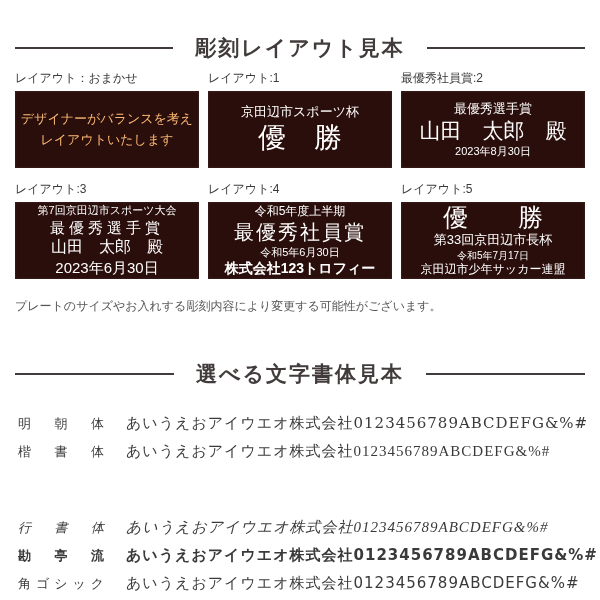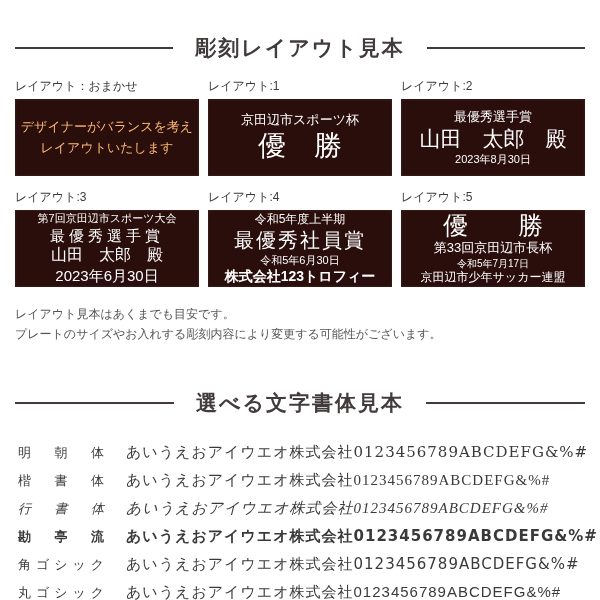--- a/index.html
+++ b/index.html
@@ -22,21 +22,21 @@
   .section-header h2 {
     margin: 0; font-size: 21px; font-weight: 600;
     letter-spacing: 2px; color: #413c3b; white-space: nowrap;
   }
   .section-header.second { margin-top: 44px; }
 
   
   .layout-grid {
     display: grid; grid-template-columns: repeat(3, 1fr);
     column-gap: 9px; row-gap: 13px;
-    margin-top: 16px;
+    margin-top: 8px;
   }
   .cell-label { font-size: 12px; color: #3a3a3a; margin-bottom: 4px; }
   .plate {
     height: 77px; background: #2a0e0b; color: #ffffff;
     display: flex; flex-direction: column;
     align-items: center; justify-content: center;
     text-align: center; line-height: 1.3;
     box-shadow: inset 0 0 3px rgba(255,255,255,0.12);
     white-space: nowrap; overflow: hidden;
   }
@@ -67,21 +67,21 @@
   .font-table { margin-top: 26px; padding: 0 3px; }
   .font-row { display: flex; align-items: baseline; margin-bottom: 9px; }
   .font-name {
     display: inline-block; width: 86px; flex-shrink: 0;
     font-size: 13px; text-align: justify; text-align-last: justify;
   }
   .font-sample { margin-left: 22px; font-size: 15px; letter-spacing: 1px; white-space: nowrap; }
 
   .f-mincho .font-name, .f-mincho .font-sample { font-family: "DejaVu Serif", serif; }
   .f-kaisho .font-name, .f-kaisho .font-sample { font-family: "Liberation Serif", serif; }
-  .f-gyosho .font-name, .f-gyosho .font-sample { font-family: "Liberation Serif", serif; font-style: italic; }
+  .f-gyosho .font-name, .f-gyosho .font-sample { font-family: "Liberation Serif", serif; font-style: italic; margin-top: 48px; }
   .f-kantei .font-name, .f-kantei .font-sample { font-family: "DejaVu Sans", sans-serif; font-weight: bold; }
   .f-kakugo .font-name, .f-kakugo .font-sample { font-family: "DejaVu Sans", sans-serif; }
   .f-marugo .font-name, .f-marugo .font-sample { font-family: "Liberation Sans", sans-serif; }
 </style>
 </head>
 <body>
 
 <div class="wrap">
 
   <div class="section-header">
@@ -102,21 +102,21 @@
 
     <div>
       <div class="cell-label">レイアウト:1</div>
       <div class="plate">
         <div class="p1-sub">京田辺市スポーツ杯</div>
         <div class="p1-big">優　勝</div>
       </div>
     </div>
 
     <div>
-      <div class="cell-label">レイアウト:2</div>
+      <div class="cell-label">最優秀社員賞:2</div>
       <div class="plate">
         <div class="p2-title">最優秀選手賞</div>
         <div class="p2-name">山田　太郎　殿</div>
         <div class="p2-date">2023年8月30日</div>
       </div>
     </div>
 
     <div>
       <div class="cell-label">レイアウト:3</div>
       <div class="plate">
@@ -143,21 +143,20 @@
         <div class="p5-l1">優　　勝</div>
         <div class="p5-l2">第33回京田辺市長杯</div>
         <div class="p5-l3">令和5年7月17日</div>
         <div class="p5-l4">京田辺市少年サッカー連盟</div>
       </div>
     </div>
 
   </div>
 
   <div class="note">
-    <div>レイアウト見本はあくまでも目安です。</div>
     <div>プレートのサイズやお入れする彫刻内容により変更する可能性がございます。</div>
   </div>
 
   <div class="section-header second">
     <span class="rule"></span>
     <h2>選べる文字書体見本</h2>
     <span class="rule"></span>
   </div>
 
   <div class="font-table">

